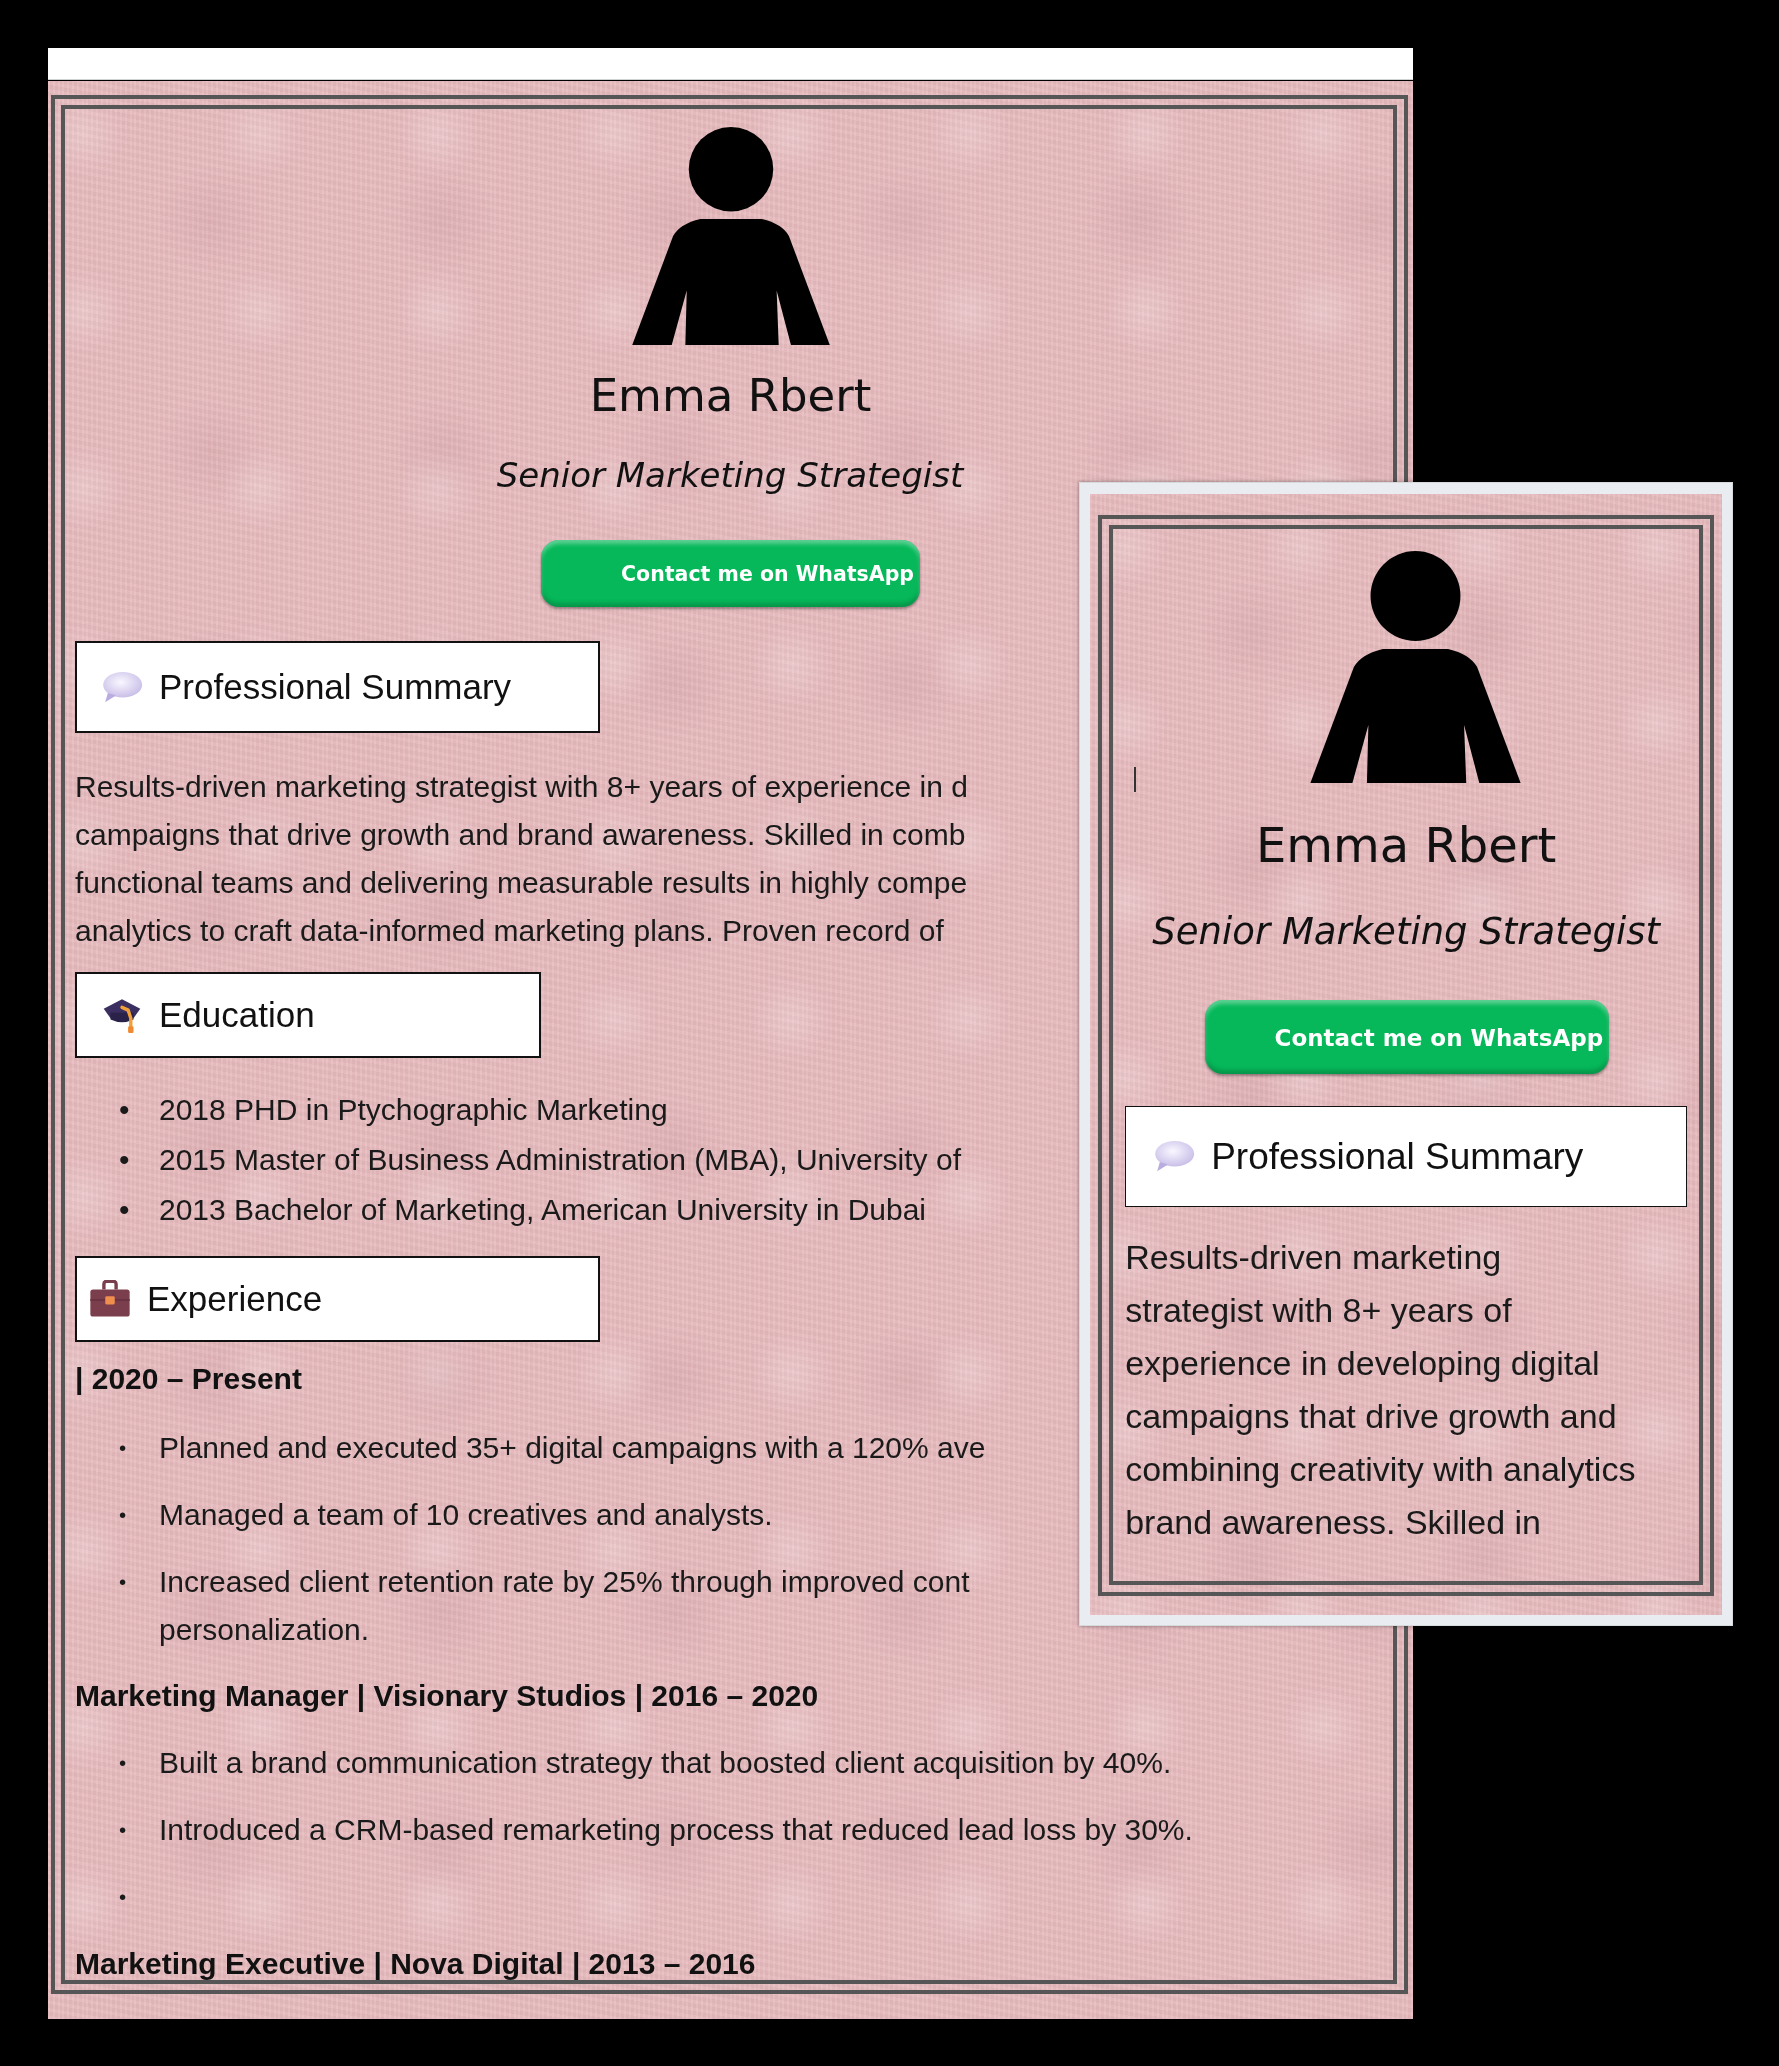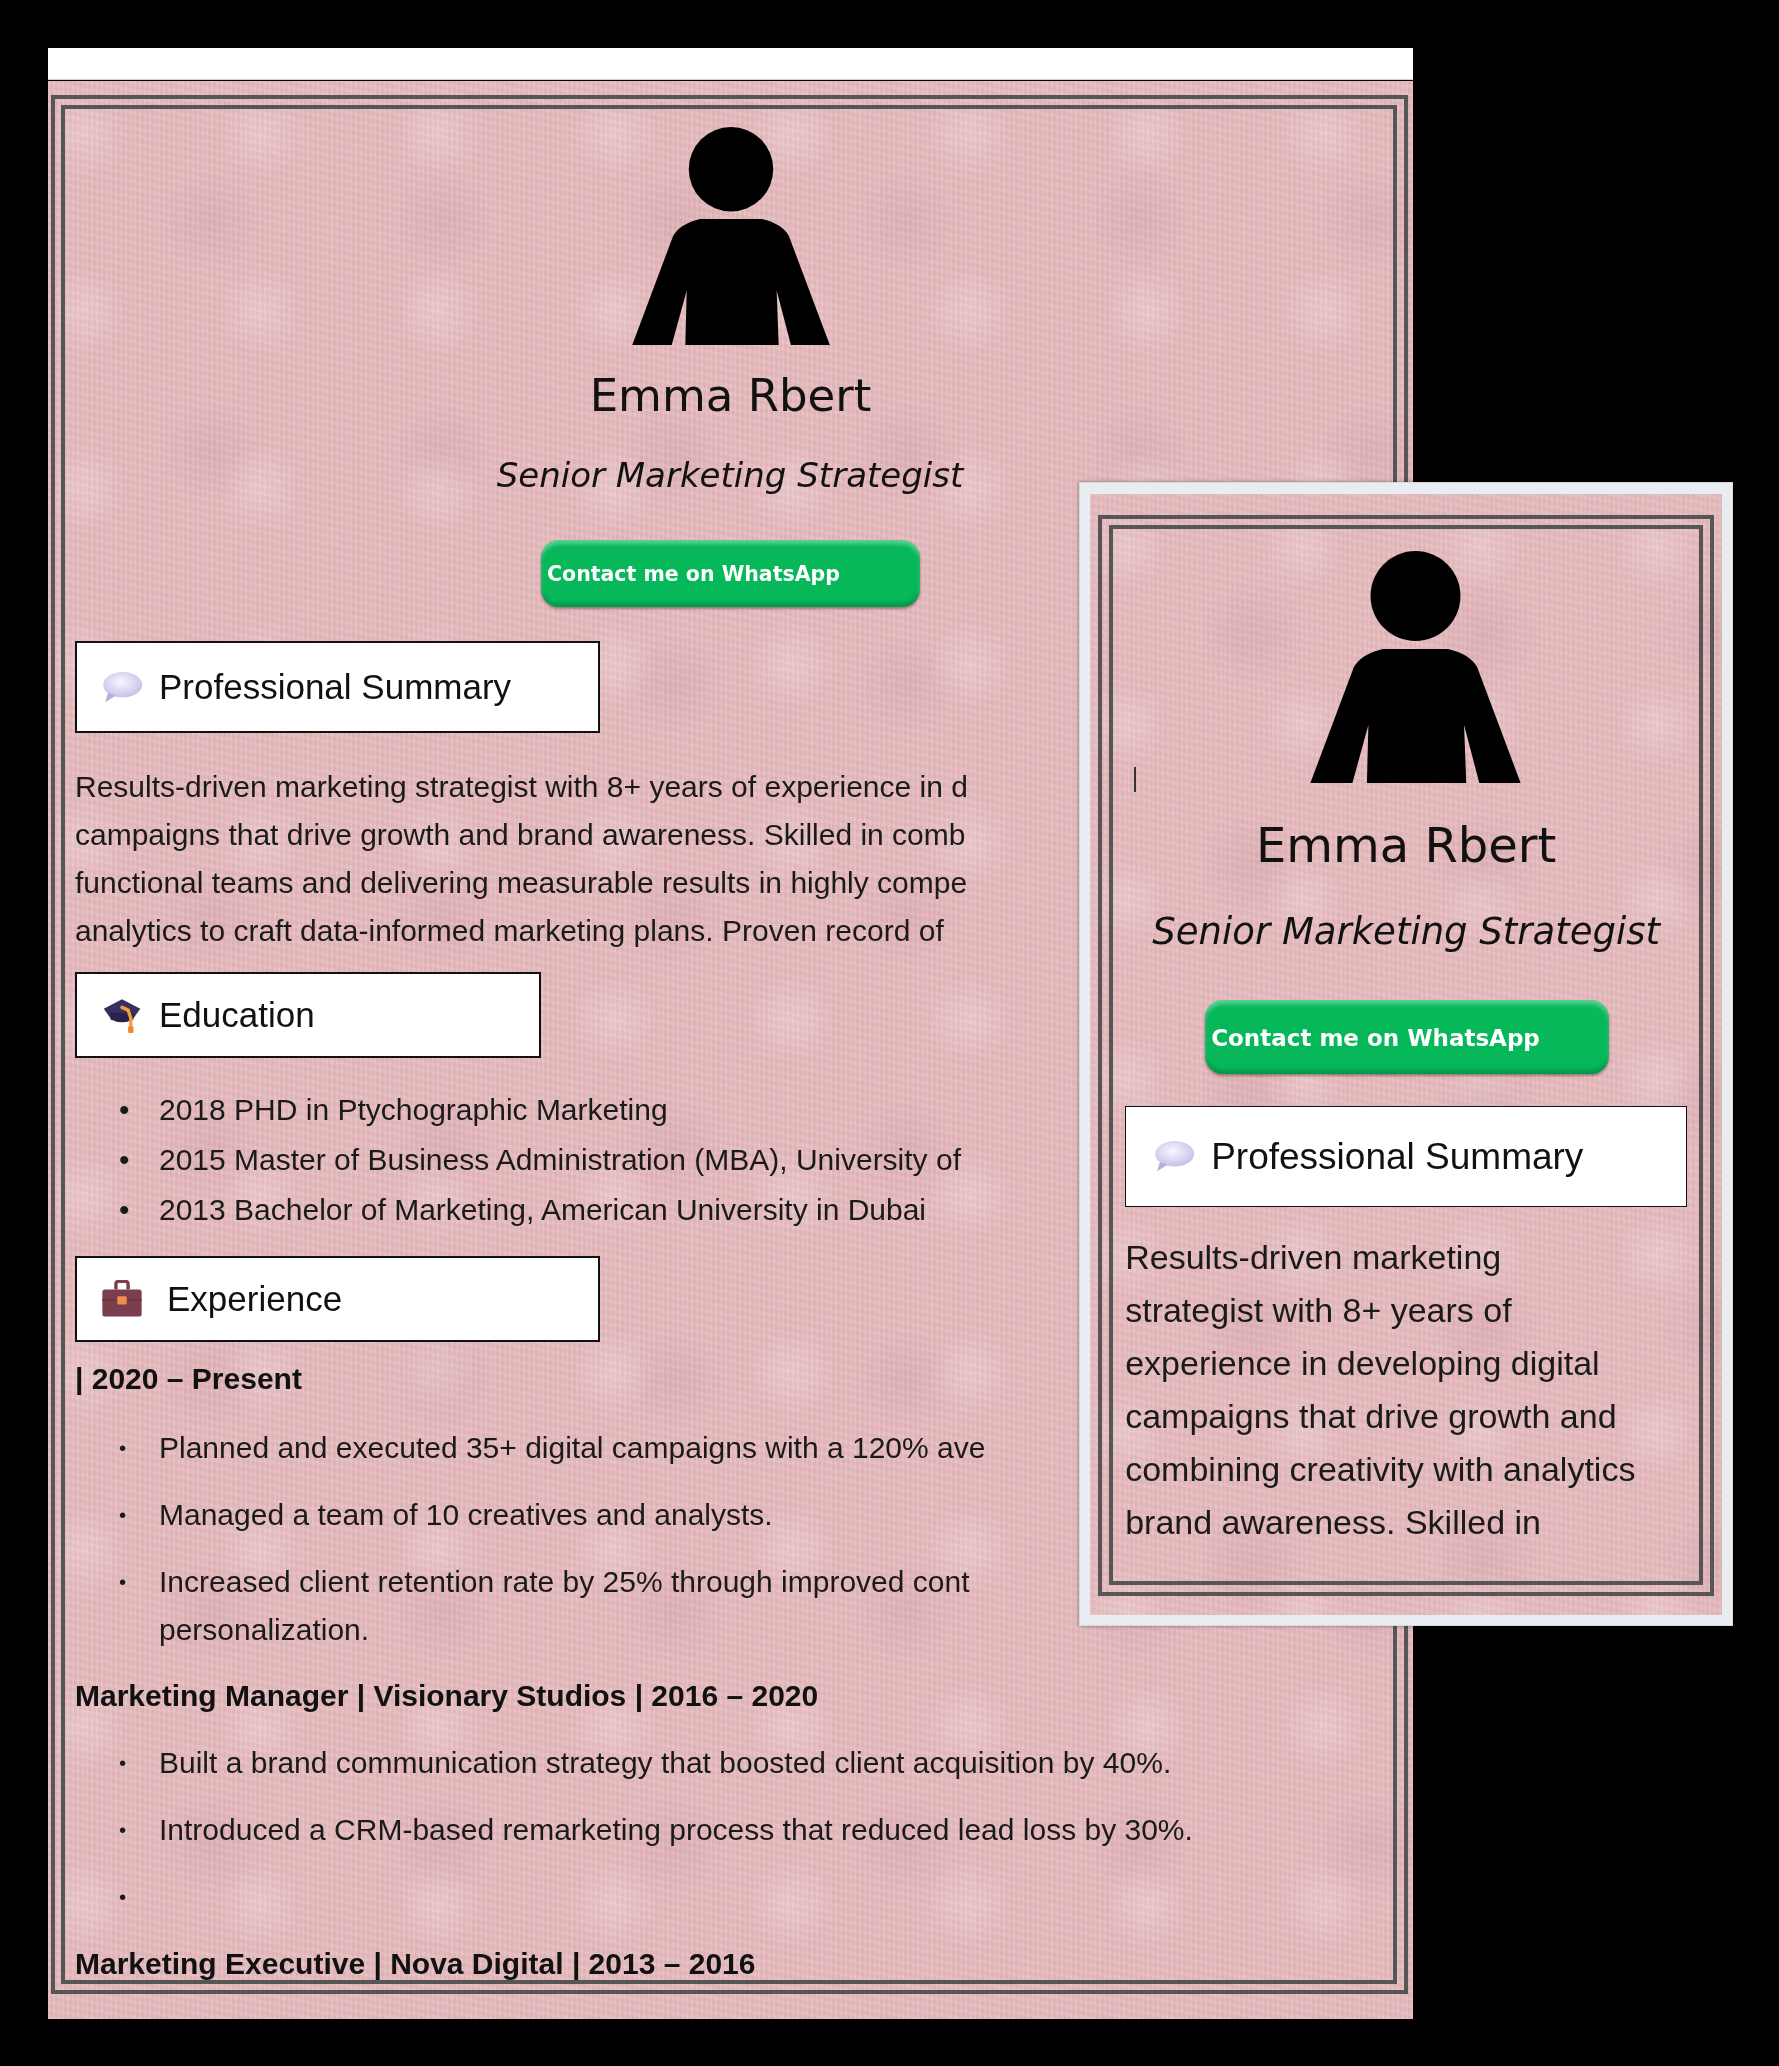--- a/index.html
+++ b/index.html
@@ -22,21 +22,21 @@
   #main-page { position:absolute; left:0; top:33px; width:100%; height:1938px; overflow:hidden; }
   .frame-outer { position:absolute; left:2.7px; top:13.6px; right:5.5px; bottom:24.6px; border:4.1px solid #565656; }
   .frame-inner { position:absolute; left:6.8px; top:6.8px; right:6.8px; bottom:6.8px; border:4.1px solid #565656; }
 
   .avatar { position:absolute; }
   .name { position:absolute; text-align:center; font-family:"DejaVu Sans", sans-serif; font-weight:normal; color:#111; }
   .role { position:absolute; text-align:center; font-style:italic; color:#111; }
   .wa-btn {
     position:absolute; border-radius:18px; background:#06b85a;
     box-shadow: inset 0 4.1px 4.1px rgba(255,255,255,0.35), inset 0 -4.1px 4.1px rgba(0,0,0,0.18), 0 2px 2.7px rgba(0,0,0,0.35);
-    color:#fff; font-weight:bold; text-align:left; cursor:pointer; border:none;
+    color:#fff; font-weight:bold; text-align:right; cursor:pointer; border:none;
     font-family:"DejaVu Sans", sans-serif;
   }
   .sec-head {
     position:absolute; background:#fff; border:2px solid #111; box-sizing:border-box;
     display:flex; align-items:center;
   }
   .sec-head .ico { display:inline-flex; align-items:center; justify-content:center; }
   .sec-head .lbl { font-weight:normal; color:#111; }
   .para { position:absolute; color:#1a1a1a; }
   .main-txt { font-family:"Liberation Sans", sans-serif; font-size:30px; line-height:48px; white-space:nowrap; }
@@ -105,21 +105,21 @@
       </span>
       <span class="lbl" style="font-size:35px; margin-left:15px; font-family:'Liberation Sans', sans-serif;">Education</span>
     </div>
 
     <ul class="bul-list" style="left:111px; top:1004px; font-size:30px; line-height:50px;">
       <li><span class="dot">•</span><span>2018 PHD in Ptychographic Marketing</span></li>
       <li><span class="dot">•</span><span>2015 Master of Business Administration (MBA), University of</span></li>
       <li><span class="dot">•</span><span>2013 Bachelor of Marketing, American University in Dubai</span></li>
     </ul>
 
-    <div class="sec-head" style="left:27px; top:1175px; width:525px; height:86px; padding-left:23px;gap:8px;">
+    <div class="sec-head" style="left:27px; top:1175px; width:525px; height:86px; padding-left:11px;">
       <span class="ico" style="width:44px; height:41px;">
         <svg width="42" height="38" viewBox="0 0 62 56">
           <path d="M22 14 L22 6 Q22 2 26 2 L36 2 Q40 2 40 6 L40 14" stroke="#7a3f4c" stroke-width="5" fill="none"></path>
           <rect x="2" y="14" width="58" height="40" rx="4" fill="#7b3e4d"></rect>
           <rect x="2" y="28" width="58" height="3" fill="#6a3341"></rect>
           <rect x="24" y="24" width="14" height="12" rx="2" fill="#f08f4d"></rect>
         </svg>
       </span>
       <span class="lbl" style="font-size:35px; margin-left:15px; font-family:'Liberation Sans', sans-serif;">Experience</span>
     </div>

